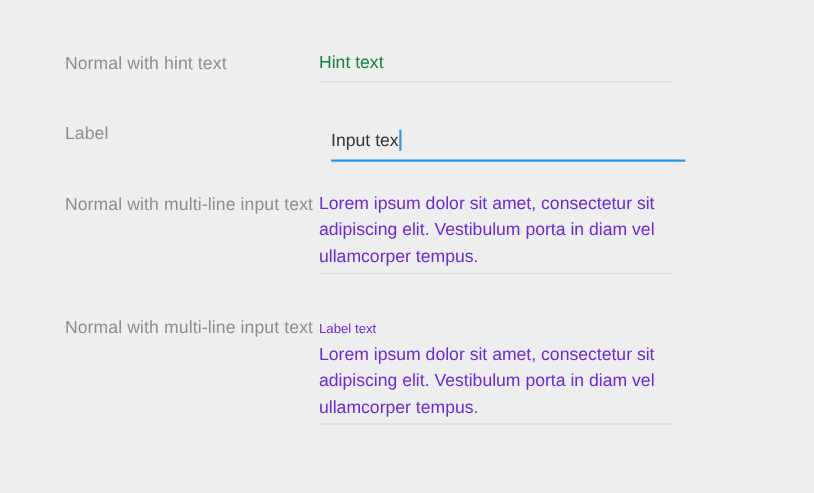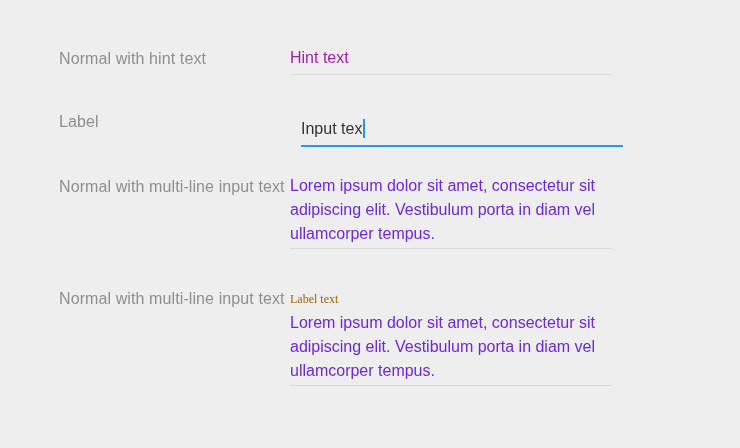--- a/index.html
+++ b/index.html
@@ -30,21 +30,21 @@
     position: absolute;
     left: 290px;
     width: 322px;
   }
   .hint-text {
     position: absolute;
     left: 0;
     top: 0;
     font-size: 16px;
     line-height: 22px;
-    color: #a21caf;
+    color: #15803d;
     white-space: nowrap;
   }
   .input-text {
     position: absolute;
     left: 0;
     top: 0;
     font-size: 16px;
     line-height: 22px;
     color: #333333;
     white-space: nowrap;
@@ -66,23 +66,22 @@
   }
   .underline.focused {
     height: 2px;
     background: #2196f3;
   }
   .floating-label {
     position: absolute;
     left: 0;
     font-size: 12px;
     line-height: 15px;
-    color: #a16207;
+    color: #6d28d9;
     white-space: nowrap;
-    font-family: Liberation Serif, serif;
   }
   .body-lines {
     position: absolute;
     left: 0;
     font-size: 16px;
     line-height: 24px;
     color: #6d28d9;
   }
   .body-lines .line {
     white-space: nowrap;

